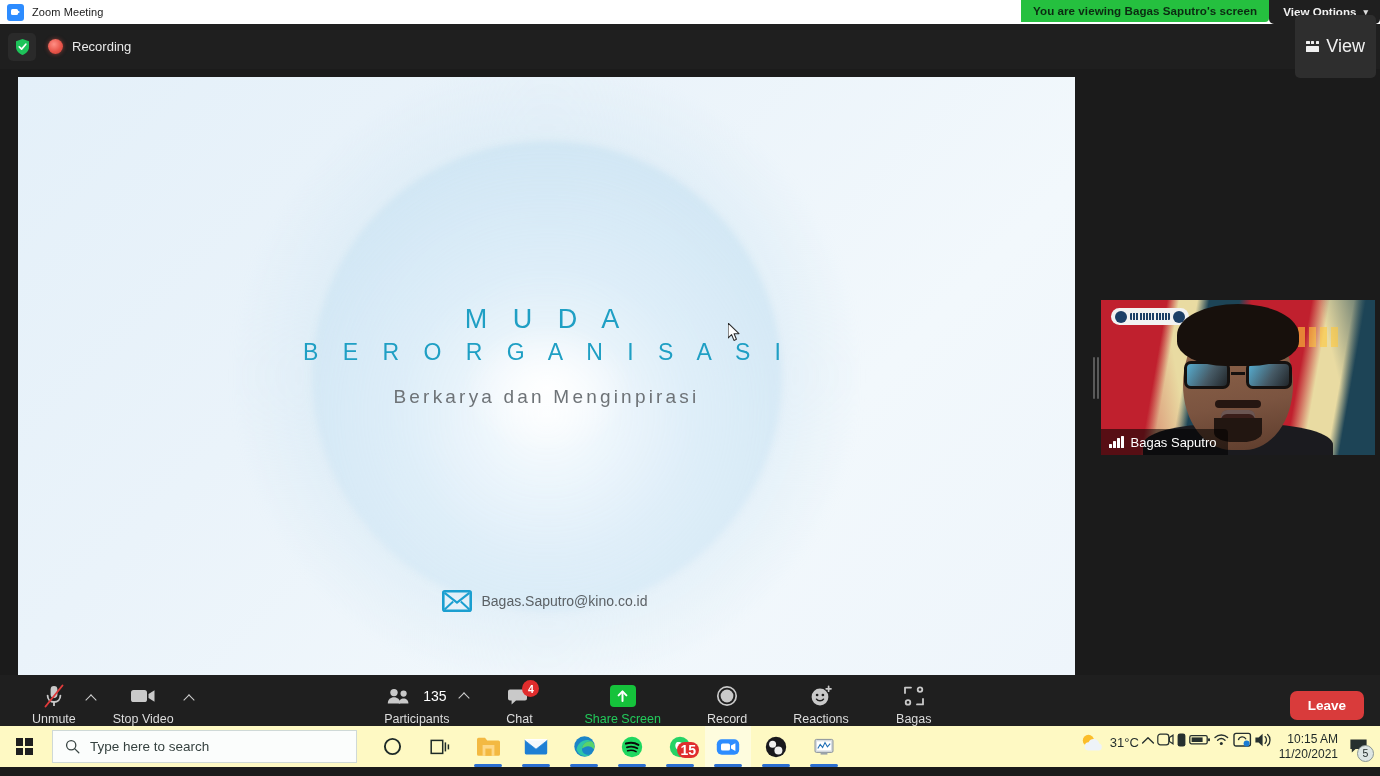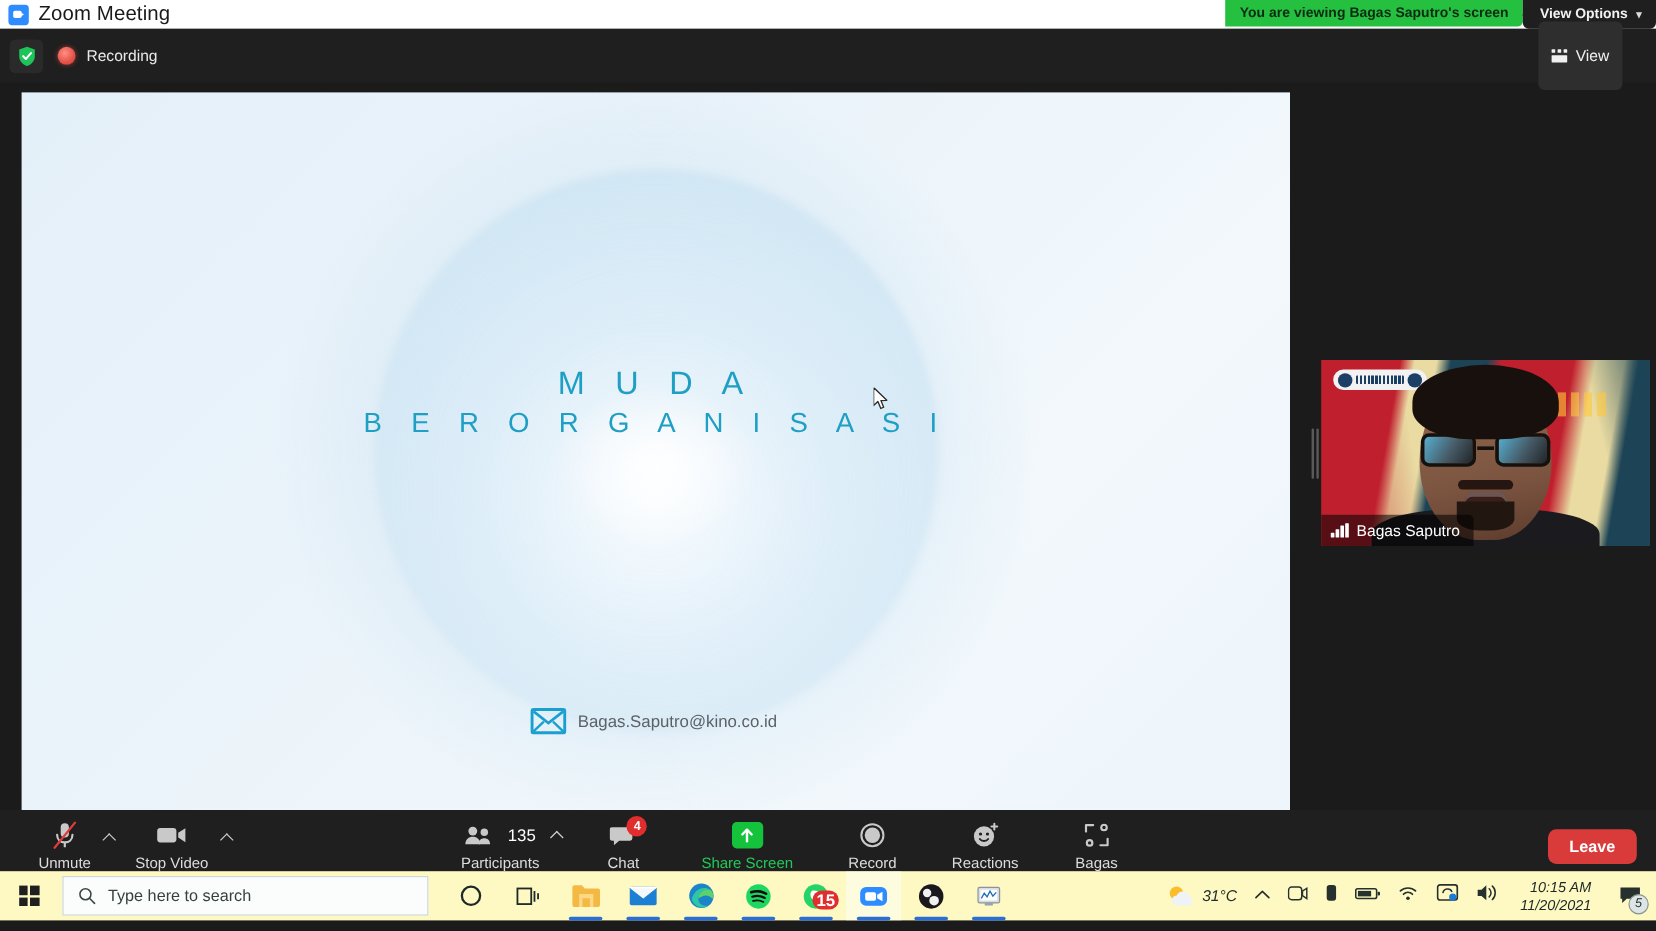--- a/index.html
+++ b/index.html
@@ -25,21 +25,21 @@
     content: ""; position: absolute; left: 3.5px; top: 5.5px;
     width: 7px; height: 6px; background: #fff; border-radius: 1.5px;
   }
   .tb-app-icon::after {
     content: ""; position: absolute; left: 10.2px; top: 6.5px;
     width: 0; height: 0;
     border-top: 2px solid transparent; border-bottom: 2px solid transparent;
     border-left: 3.4px solid #fff;
   }
   .tb-title {
-    margin-left: 8px; font-size: 17px; color: #1a1a1a; letter-spacing: .1px; text-align: center;
+    margin-left: 8px; font-size: 11px; color: #1a1a1a; letter-spacing: .1px; text-align: center;
   }
   .tb-center { position: absolute; left: 0; right: 0; top: 0; height: 24px;
     display: flex; justify-content: flex-end; align-items: flex-start; pointer-events: none; }
   .share-banner-wrap { display: flex; pointer-events: auto; }
   .share-banner {
     background: #25c03f; color: #0c2b12; font-size: 11.6px; font-weight: bold;
     padding: 4px 12px 5px 12px; height: 22px; display: flex; align-items: center;
     border-radius: 0 0 4px 0; letter-spacing: .05px;
   }
   .view-options {
@@ -65,24 +65,24 @@
     background: #2a2a2a; display: flex; align-items: center; justify-content: center;
   }
   .rec-group { display: flex; align-items: center; gap: 9px; margin-left: 12px; }
   .rec-dot {
     width: 15px; height: 15px; border-radius: 50%;
     background: radial-gradient(circle at 40% 35%, #ff8f85 0%, #e8554a 55%, #c33c32 100%);
     box-shadow: 0 0 4px rgba(232,85,74,.55);
   }
   .rec-label { color: #e9e9e9; font-size: 13px; }
   .view-btn {
-    margin-left: auto; margin-right: 28px;
+    margin-left: auto; margin-right: 4px;
     display: flex; align-items: center; gap: 7px;
     background: #2e2e2e; border-radius: 5px; padding: 21px 11px;
-    color: #f0f0f0; font-size: 13px;
+    color: #f0f0f0; font-size: 18px;
   }
   .grid-ico {
     width: 13px; height: 11px; display: grid;
     grid-template-columns: repeat(3, 1fr); grid-template-rows: 3px 1fr; gap: 1.5px;
   }
   .grid-ico i { background: #f0f0f0; display: block; border-radius: .5px; }
   .grid-ico i:nth-child(n+4) { grid-column: span 3; }
 
   
   .stage {
@@ -257,21 +257,21 @@
   }
   .tb-icons { display: flex; align-items: center; gap: 2px; margin-left: 12px; }
   .tb-ico {
     width: 46px; height: 41px; display: flex; align-items: center; justify-content: center;
     position: relative;
   }
   .tb-ico.active { background: rgba(255,255,255,.45); }
   .tb-ico .uline {
     position: absolute; bottom: 0; left: 9px; right: 9px; height: 3px; background: #2c6fd1; border-radius: 2px;
   }
-  .tray { margin-left: auto; display: flex; align-items: center; gap: 14px; padding-right: 8px; font-style: italic; }
+  .tray { margin-left: auto; display: flex; align-items: flex-start; gap: 2px; padding-right: 8px; }
   .tray-item { display: flex; align-items: center; gap: 6px; color: #26302f; font-size: 13px; }
   .clock { text-align: right; line-height: 1.25; font-size: 12px; color: #1e2827; padding: 0 4px; }
   .notif { position: relative; width: 28px; height: 30px; display:flex;align-items:center;justify-content:center;}
   .notif-count {
     position: absolute; right: -2px; bottom: 0px; width: 17px; height: 17px; border-radius: 50%;
     background: #dde6e4; border: 1px solid #8a9694; color: #1e2827; font-size: 10.5px;
     display: flex; align-items: center; justify-content: center;
   }
 </style>
 </head>
@@ -337,20 +337,21 @@
   </div>
 
   <div class="stage">
     <div class="halo-outer"></div>
     <div class="halo-mid"></div>
     <div class="halo-glow"></div>
 
     <div class="slide-text">
       <div class="slide-title-1">M U D A</div>
       <div class="slide-title-2">B E R O R G A N I S A S I</div>
+      <div class="slide-sub">Berkarya dan Menginpirasi</div>
     </div>
 
     <div class="contacts">
       <div class="contact">
         <div class="contact-ico">
           <svg width="30" height="22" viewBox="0 0 30 22">
             <rect x="1.3" y="1.3" width="27.4" height="19.4" rx="1.5" fill="none" stroke="#1b9fd0" stroke-width="2.6"></rect>
             <polyline points="2.6,2.8 15,12.6 27.4,2.8" fill="none" stroke="#1b9fd0" stroke-width="2.2"></polyline>
             <line x1="2.6" y1="19.4" x2="11.2" y2="11.4" stroke="#1b9fd0" stroke-width="2"></line>
             <line x1="27.4" y1="19.4" x2="18.8" y2="11.4" stroke="#1b9fd0" stroke-width="2"></line>

